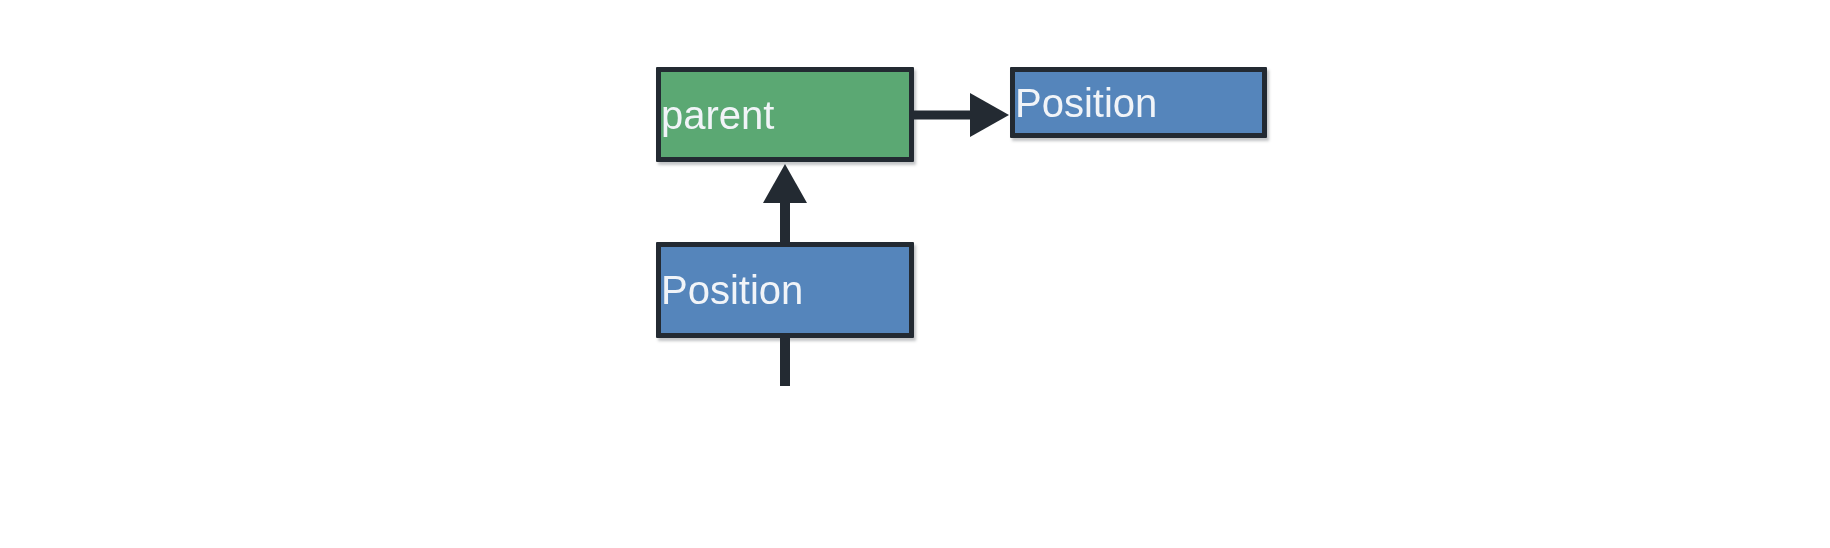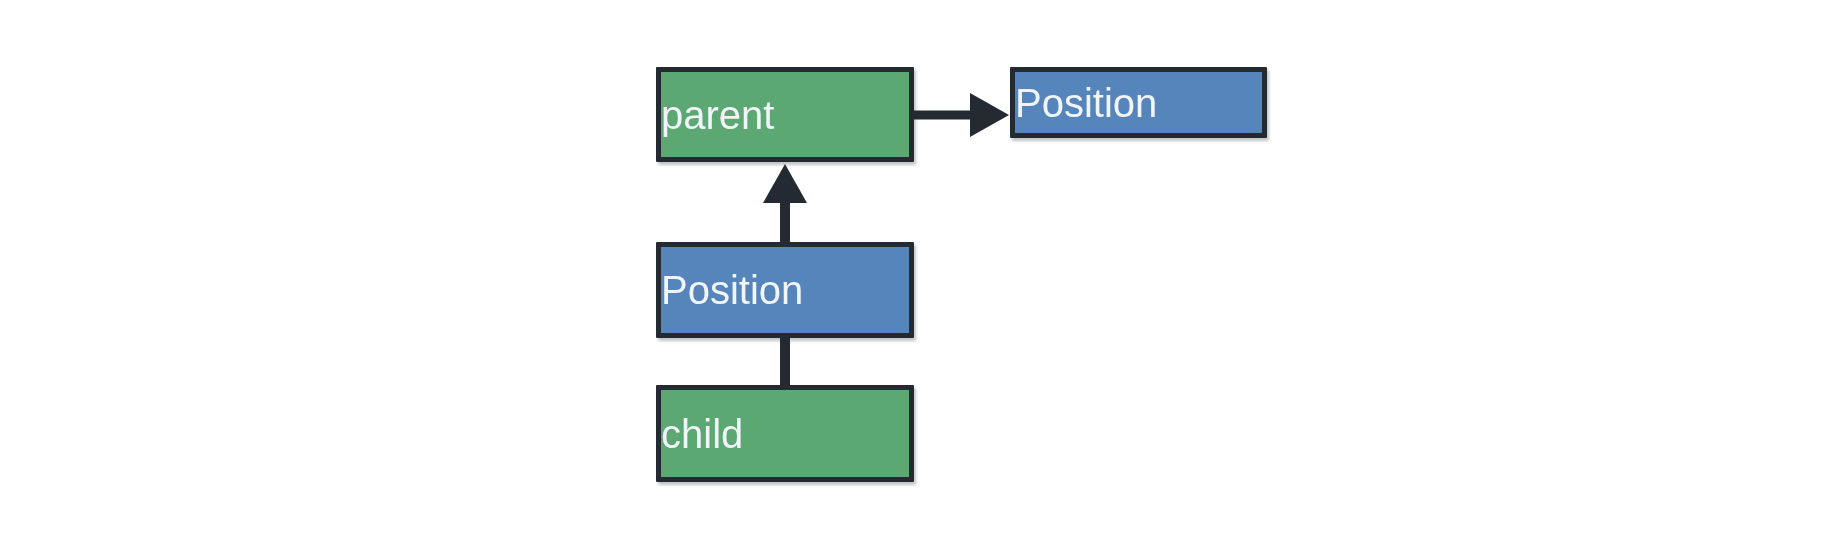--- a/index.html
+++ b/index.html
@@ -59,23 +59,20 @@
   </div>
 
   <div class="node blue node-position">
     <span>Position</span>
   </div>
 
   <div class="node blue node-childof">
     <span>Position</span>
   </div>
 
-  <div class="node green node-child">
-    <span>child</span>
-  </div>
 
   <svg class="edges" viewBox="0 0 1830 548" xmlns="http://www.w3.org/2000/svg" aria-hidden="true">
 
     <g>
       <line x1="914" y1="115" x2="972" y2="115" stroke="currentColor" stroke-width="9"></line>
       <polygon points="970,93 1009,115 970,137" fill="currentColor"></polygon>
     </g>
 
     <g>
       <line x1="785" y1="243" x2="785" y2="198" stroke="currentColor" stroke-width="10"></line>

